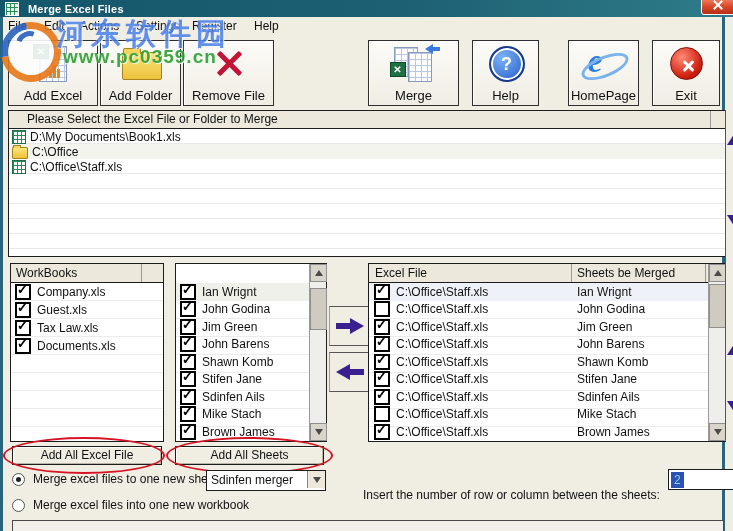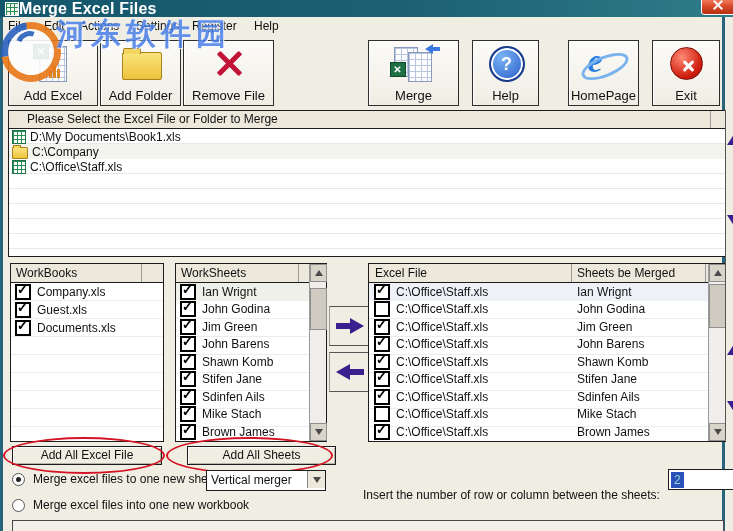--- a/index.html
+++ b/index.html
@@ -4,21 +4,21 @@
 <style>
   html,body{margin:0;padding:0;background:#888;}
   #app{position:relative;width:733px;height:531px;overflow:hidden;
        background:#f0ede2;font-family:"Liberation Sans",sans-serif;font-size:12px;color:#111;}
   
   .titlebar{position:absolute;left:0;top:0;width:733px;height:17px;
     background:linear-gradient(to right,#14566b,#1d6073 55%,#2e7c8a);display:flex;align-items:center;}
   .app-ico{width:12px;height:12px;margin-left:5px;background:#eef6ee;border:1px solid #fff;
     background-image:linear-gradient(#2a8c55 1px,transparent 1px),linear-gradient(90deg,#2a8c55 1px,transparent 1px);
     background-size:4px 4px;}
-  .title-text{color:#fff;font-weight:bold;font-size:16px;margin-left:0;letter-spacing:.2px;}
+  .title-text{color:#fff;font-weight:bold;font-size:11px;margin-left:9px;letter-spacing:.2px;}
   .close-btn{position:absolute;left:701px;top:-6px;width:40px;height:19px;border:1px solid #fff;border-radius:3px;
     background:linear-gradient(#ff9d7d,#d8492a 60%,#b52f12);}
   .xbars{position:absolute;width:12px;height:12px;}
   .xbars::before,.xbars::after{content:"";position:absolute;left:5px;top:0;width:2px;height:12px;background:#fff;}
   .xbars::before{transform:rotate(45deg);} .xbars::after{transform:rotate(-45deg);}
   .close-btn .xbars{left:10px;top:4px;}
   
   .wborder{position:absolute;top:17px;width:3px;height:514px;background:#28647c;}
   
   .menubar{position:absolute;left:4px;top:17px;width:720px;height:18px;}
@@ -229,21 +229,21 @@
       <span>Please Select the Excel File or Folder to Merge</span>
       <span class="hdiv"></span>
     </div>
     <div class="fl-body">
       <div class="fl-row">
         <span class="xls-ico"></span>
         <span>D:\My Documents\Book1.xls</span>
       </div>
       <div class="fl-row alt">
         <span class="fold-ico"></span>
-        <span>C:\Company</span>
+        <span>C:\Office</span>
       </div>
       <div class="fl-row">
         <span class="xls-ico"></span>
         <span>C:\Office\Staff.xls</span>
       </div>
     </div>
   </div>
 
   <div class="panel" style="left:10px;width:152px">
     <div class="p-header">
@@ -254,30 +254,30 @@
       <div class="chk-row">
           <span class="cb on"></span>
           <span>Company.xls</span>
         </div>
       <div class="chk-row">
           <span class="cb on"></span>
           <span>Guest.xls</span>
         </div>
       <div class="chk-row">
           <span class="cb on"></span>
+          <span>Tax Law.xls</span>
+        </div>
+      <div class="chk-row">
+          <span class="cb on"></span>
           <span>Documents.xls</span>
         </div>
     </div>
   </div>
 
   <div class="panel" style="left:175px;width:150px">
-    <div class="p-header">
-      <span>WorkSheets</span>
-      <span class="hdiv" style="left:122px"></span>
-    </div>
     <div class="p-body rows-bg" style="right:16px">
       <div class="chk-row hl" style="height:17.5px">
           <span class="cb on"></span>
           <span>Ian Wrignt</span>
         </div>
       <div class="chk-row" style="height:17.5px">
           <span class="cb on"></span>
           <span>John Godina</span>
         </div>
       <div class="chk-row" style="height:17.5px">
@@ -398,44 +398,45 @@
     </div>
   </div>
 
   <div class="edge-line"></div>
   <div class="frag up" style="top:131px"></div>
   <div class="frag down" style="top:215px"></div>
   <div class="frag up" style="top:341px"></div>
   <div class="frag down" style="top:401px"></div>
 
   <div class="pushbtn" style="left:12px;top:446px;width:148px;height:17px;line-height:17px">Add All Excel File</div>
-  <div class="pushbtn" style="left:187px;top:446px;width:147px;height:17px;line-height:17px">Add All Sheets</div>
+  <div class="pushbtn" style="left:175px;top:446px;width:147px;height:17px;line-height:17px">Add All Sheets</div>
   <div class="ellipse" style="left:3px;top:437px;width:158px;height:33px"></div>
   <div class="ellipse" style="left:166px;top:437px;width:163px;height:33px"></div>
 
   <div class="radio-row" style="left:12px;top:472px">
     <span class="radio sel"></span>
     <span>Merge excel files to one new sheet</span>
   </div>
   <div class="dropdown">
-    <span class="dd-text">Vertical merger</span>
+    <span class="dd-text">Sdinfen merger</span>
     <span class="dd-btn">
         <span class="tri-down"></span>
       </span>
   </div>
   <div class="radio-row" style="left:12px;top:498px">
     <span class="radio"></span>
     <span>Merge excel files into one new workbook</span>
   </div>
 
   <div class="radio-row" style="left:363px;top:488px">
     <span>Insert the number of row or column between the sheets:</span>
   </div>
   <div class="num-input">
     <span class="sel-text">2</span>
   </div>
 
   <div class="groupbox"></div>
 
   <div class="wm wm-logo"></div>
   <div class="wm wm-cn">河东软件园</div>
+  <div class="wm wm-url">www.pc0359.cn</div>
 
 </div>
 
 </body></html>

